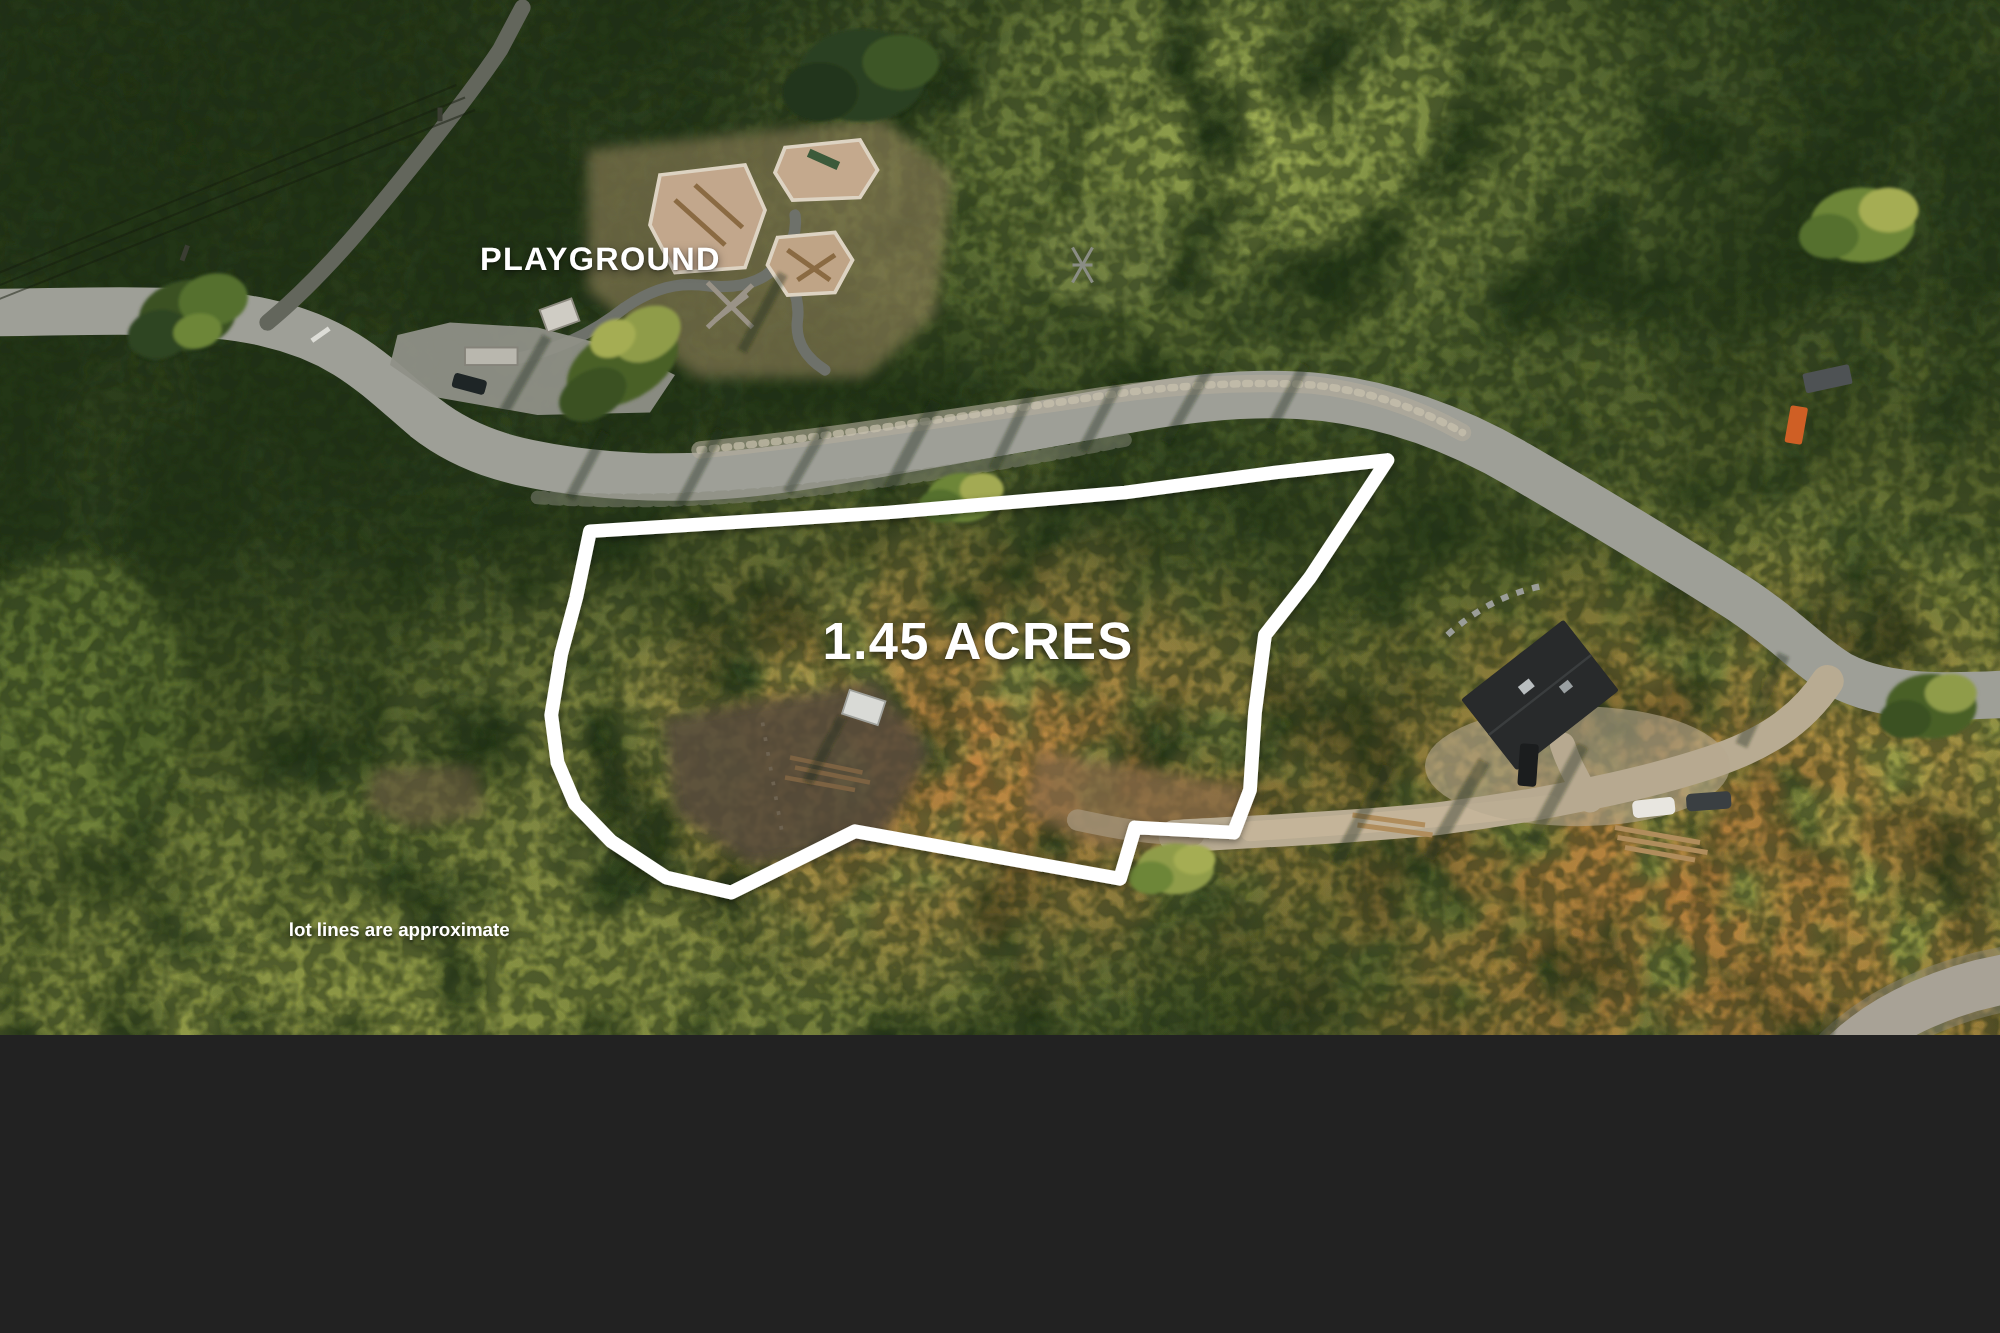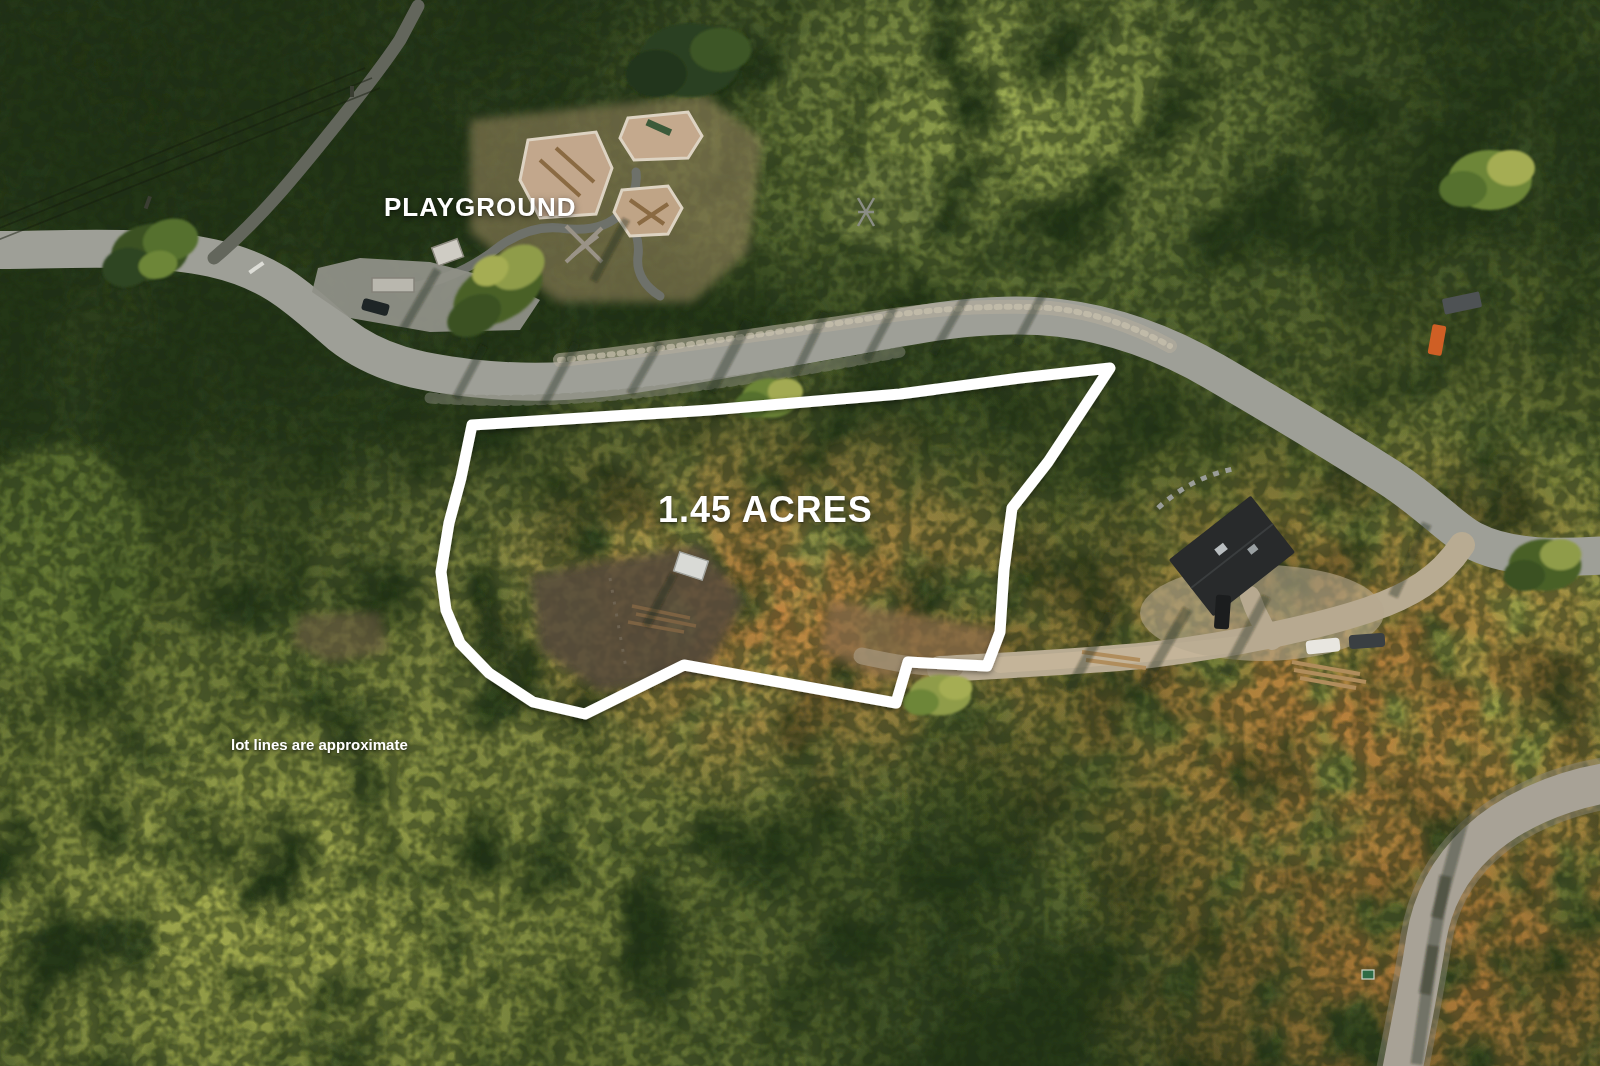--- a/index.html
+++ b/index.html
@@ -1,23 +1,23 @@
 <!DOCTYPE html>
 <html><head>
 <meta charset="utf-8">
 <style>
   html,body{margin:0;padding:0;background:#222;}
-  .stage{position:relative;width:1600px;height:1066px;overflow:hidden;
+  .stage{position:relative;width:1600px;height:828px;overflow:hidden;
          font-family:"Liberation Sans",sans-serif;background:#3f5426;}
   .stage svg{position:absolute;inset:0;display:block;}
   .label{position:absolute;color:#ffffff;font-weight:bold;line-height:1;
          text-shadow:0 2px 7px rgba(0,0,0,.5), 0 1px 2px rgba(0,0,0,.35);
          white-space:nowrap;user-select:none;}
   .label-playground{left:384px;top:194px;font-size:26px;letter-spacing:1px;}
-  .label-acres{left:658px;top:492px;font-size:36px;letter-spacing:1px;}
+  .label-acres{left:658px;top:492px;font-size:42px;letter-spacing:1px;}
   .label-disclaimer{left:231px;top:737px;font-size:15px;letter-spacing:0px;}
 </style>
 </head>
 <body>
 
 <div class="stage">
 <svg viewBox="0 0 1600 1066" width="1600" height="1066">
   <defs>
     <linearGradient id="gBase" x1="0" y1="0" x2="1" y2="1">
       <stop offset="0" stop-color="#33461f"></stop>

